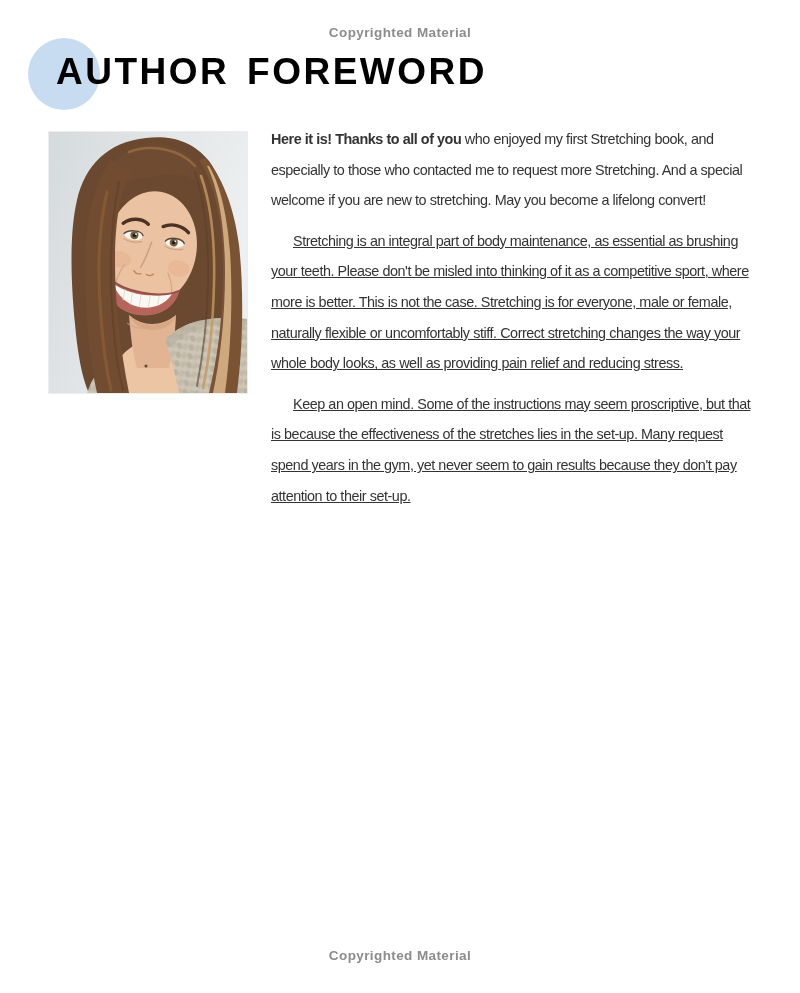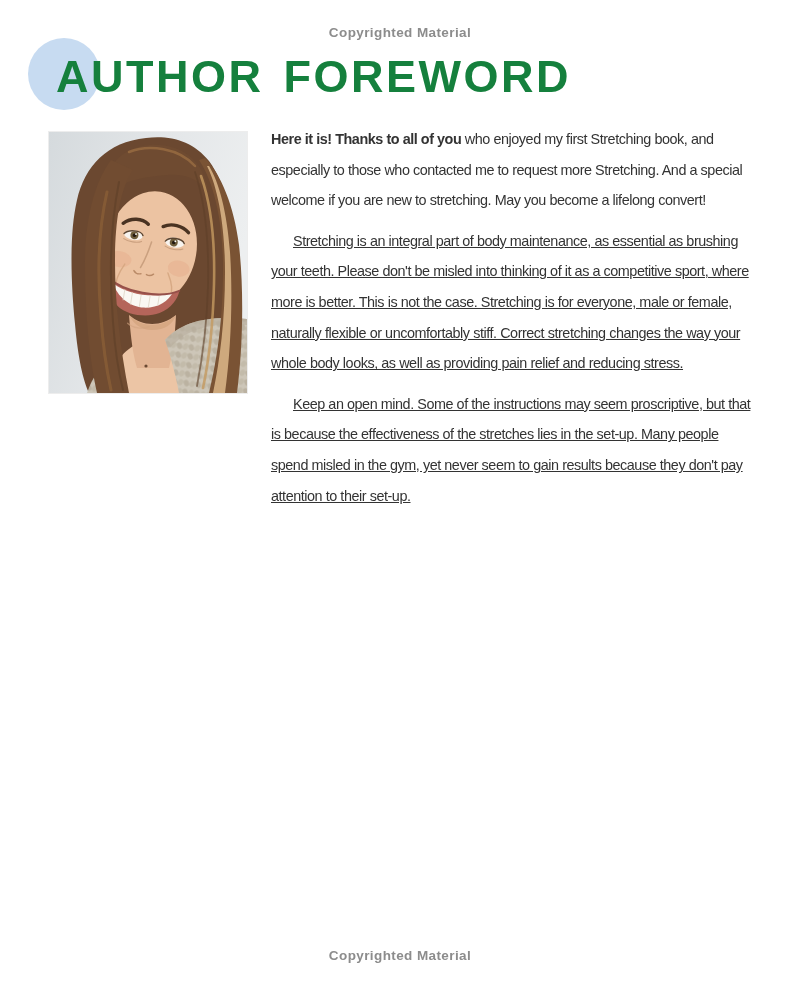--- a/index.html
+++ b/index.html
@@ -34,25 +34,25 @@
     top: 38px;
     width: 72px;
     height: 72px;
     border-radius: 50%;
     background: #c7dbf1;
   }
   .page-title {
     position: absolute;
     left: 56px;
     top: 51px;
-    font-size: 45px;
+    font-size: 37px;
     font-weight: bold;
     letter-spacing: 2.5px;
     word-spacing: 5px;
-    color: #15803d;
+    color: #000000;
     white-space: nowrap;
   }
 
   .photo {
     position: absolute;
     left: 48px;
     top: 131px;
     width: 198px;
     height: 261px;
     border: 1px solid #ededed;
@@ -172,18 +172,18 @@
       <path d="M150,28 C166,52 174,92 174,136 C174,188 168,228 160,261 L188,261 C194,214 195,158 190,113 C185,74 172,42 156,26 Z" fill="#7a5334"></path>
       <path d="M158,34 C170,58 176,98 176,140 C176,188 171,228 164,261 L176,261 C182,218 184,164 181,120 C178,80 170,50 160,34 Z" fill="#d7b285" opacity="0.9"></path>
       <path d="M152,44 C162,72 166,112 165,152 C164,192 160,228 154,256" fill="none" stroke="#c49a60" stroke-width="2.6" stroke-linecap="round" opacity="0.8"></path>
       <path d="M146,40 C156,70 160,112 159,154 C158,194 153,228 148,254" fill="none" stroke="#5d3f28" stroke-width="1.8" stroke-linecap="round" opacity="0.6"></path>
     </svg>
   </div>
 
   <div class="body-text">
     <p class="para"><strong>Here it is! Thanks to all of you</strong><span> who enjoyed my first Stretching book, and especially to those who contacted me to request more Stretching. And a special welcome if you are new to stretching. May you become a lifelong convert!</span></p>
     <p class="para indent">Stretching is an integral part of body maintenance, as essential as brushing your teeth. Please don't be misled into thinking of it as a competitive sport, where more is better. This is not the case. Stretching is for everyone, male or female, naturally flexible or uncomfortably stiff. Correct stretching changes the way your whole body looks, as well as providing pain relief and reducing stress.</p>
-    <p class="para indent">Keep an open mind. Some of the instructions may seem proscriptive, but that is because the effectiveness of the stretches lies in the set-up. Many people spend misled in the gym, yet never seem to gain results because they don't pay attention to their set-up.</p>
+    <p class="para indent">Keep an open mind. Some of the instructions may seem proscriptive, but that is because the effectiveness of the stretches lies in the set-up. Many request spend years in the gym, yet never seem to gain results because they don't pay attention to their set-up.</p>
   </div>
 
   <div class="watermark bottom">Copyrighted Material</div>
 
 </div>
 
 </body></html>

